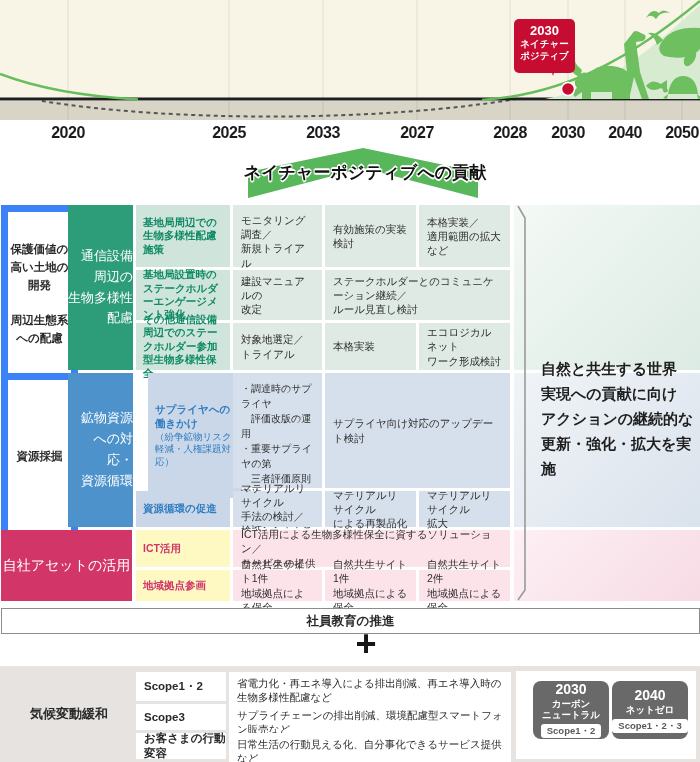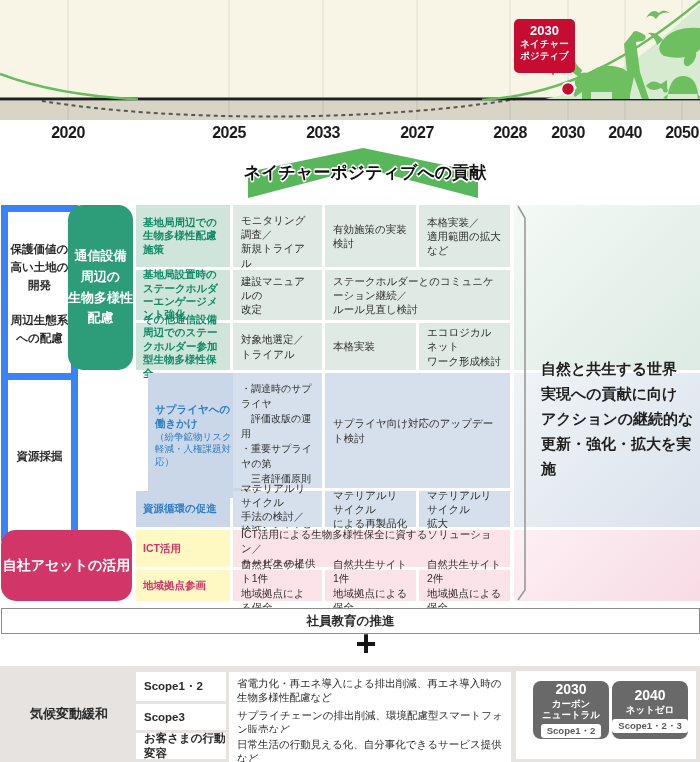--- a/index.html
+++ b/index.html
@@ -13,21 +13,21 @@
   .milestone:after{content:"";position:absolute;left:36px;bottom:-9px;border:6px solid transparent;border-top:10px solid #c60c30;border-right-width:3px;border-left-width:3px;}
   .milestone .yr{font-size:13px;font-weight:bold;line-height:14px;}
   .milestone .ln{font-size:9.5px;font-weight:bold;line-height:12px;}
   .arrow-shape{position:absolute;left:248px;top:148px;width:230px;height:50px;background:#58b75a;
     clip-path:polygon(0 24px,115px 0,230px 24px,230px 50px,115px 20px,0 50px);}
   .arrow-text{position:absolute;left:215px;top:161px;width:300px;text-align:center;font-size:17px;font-weight:bold;color:#111;
     text-shadow:-1px -1px 0 #fff,1px -1px 0 #fff,-1px 1px 0 #fff,1px 1px 0 #fff,0 2px 0 #fff,0 -2px 0 #fff;}
   
   .lblbox{position:absolute;background:#fff;border:7px solid #3b82f6;display:flex;align-items:center;justify-content:center;
     text-align:center;font-weight:bold;font-size:11.5px;line-height:1.55;color:#2a2a2a;}
-  .cat{position:absolute;color:#fff;font-weight:bold;font-size:13px;line-height:1.6;display:flex;align-items:center;justify-content:center;text-align:center;border-radius:15px;}
+  .cat{position:absolute;color:#fff;font-weight:normal;font-size:13px;line-height:1.6;display:flex;align-items:center;justify-content:center;text-align:right;}
   .cat-g{background:#2d9c78;}
   .cat-b{background:#4d92ca;}
   .cat-p{background:#d23568;font-size:14px;}
   .subh{position:absolute;display:flex;flex-direction:column;justify-content:center;font-size:10.5px;font-weight:bold;line-height:1.28;padding:3px 7px;box-sizing:border-box;}
   .sub-g{background:#cfe4da;color:#0e8a65;}
   .sub-b{background:#c9d7e9;color:#2f7cc0;}
   .sub-p{background:#fef9c3;color:#d23568;}
   .subnote{font-weight:normal;font-size:9.5px;margin-top:1px;}
   .cell{position:absolute;display:flex;align-items:center;font-size:10.5px;line-height:1.35;color:#2f2f2f;padding:4px 8px;box-sizing:border-box;}
   .cell-g{background:#dfeae4;}
@@ -140,20 +140,23 @@
   <div class="subh sub-g" style="left:136px;top:323px;width:94px;height:47px">
       <span class="pre">その他通信設備周辺でのステークホルダー参加型生物多様性保全</span>
     </div>
   <div class="cell cell-g pre" style="left:233px;top:323px;width:89px;height:47px">対象地選定／
 トライアル</div>
   <div class="cell cell-g pre" style="left:325px;top:323px;width:91px;height:47px">本格実装</div>
   <div class="cell cell-g pre" style="left:419px;top:323px;width:91px;height:47px">エコロジカルネット
 ワーク形成検討</div>
 
   <div class="lblbox" style="left:1px;top:373px;width:63px;height:154px">資源採掘</div>
+  <div class="cat cat-b pre" style="left:68px;top:373px;width:65px;height:154px">鉱物資源
+への対応・
+資源循環</div>
 
   <div class="subh sub-b" style="left:148px;top:373px;width:94px;height:125px">
     <span class="pre">サプライヤへの働きかけ</span>
     <span class="subnote pre">（紛争鉱物リスク軽減・人権課題対応）</span>
   </div>
   <div class="cell cell-b bullets pre" style="left:233px;top:373px;width:89px;height:115px">・調達時のサプライヤ
 　評価改版の運用
 ・重要サプライヤの第
 　三者評価原則実施
 　検討

